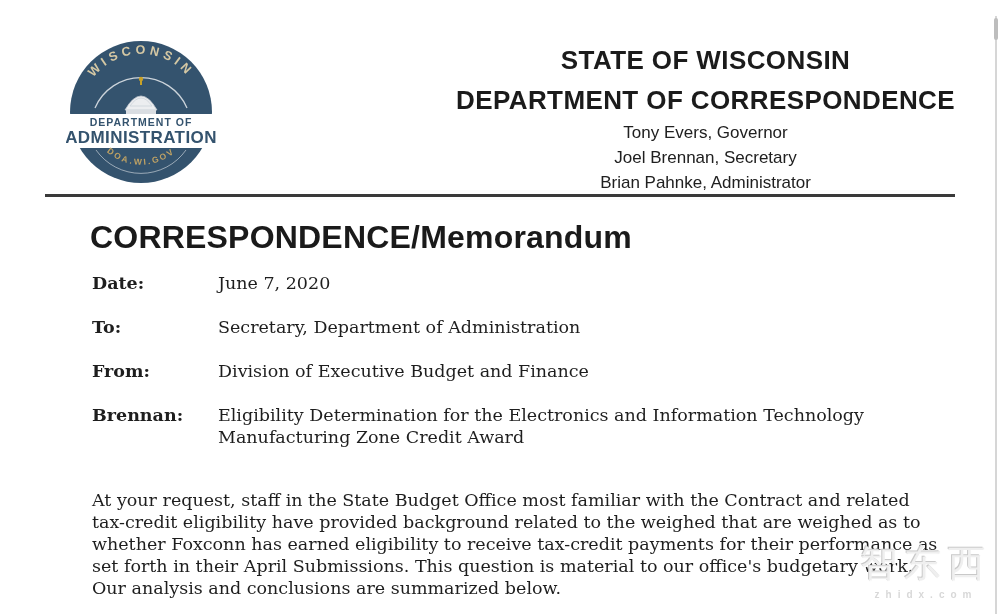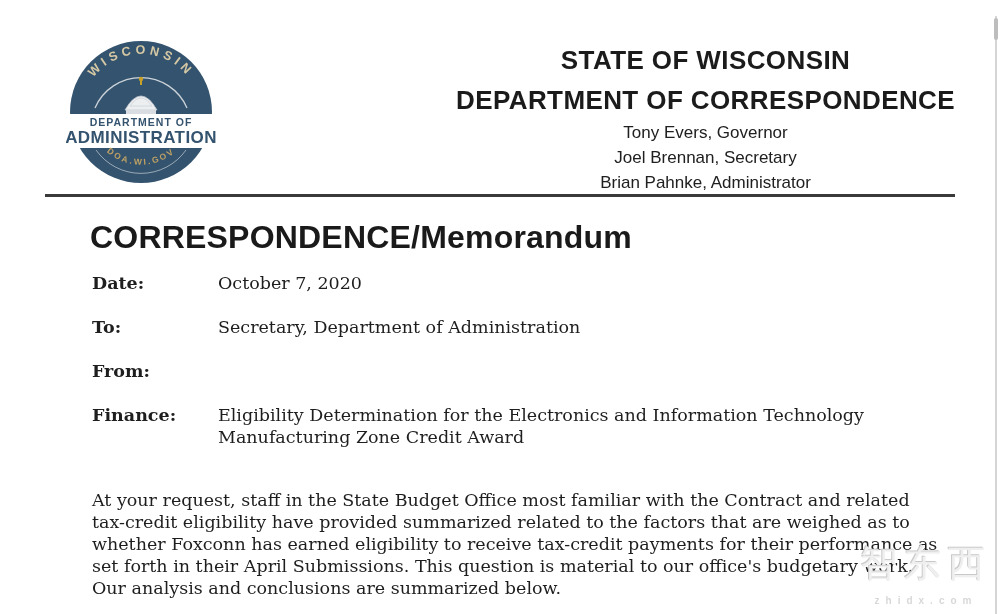--- a/index.html
+++ b/index.html
@@ -67,21 +67,21 @@
     position:absolute; right:8px; top:543px;
     text-align:center; z-index:5; pointer-events:none;
   }
   .watermark .wm-glyphs {
     font-size:37px; font-weight:400; letter-spacing:7px;
     color:#efefef;
     text-shadow:-1px -1px 0 #c9c9c9, 1px 1px 0 #ffffff, 0 0 1px #cfcfcf;
     line-height:42px;
   }
   .watermark .wm-domain {
-    margin-top:10px;
+    margin-top:4px;
     font-size:10px; letter-spacing:6px; font-weight:700;
     color:#d8d8d8; text-shadow:1px 1px 0 #ffffff;
   }
 
   
   .edge-track {
     position:absolute; right:3px; top:16px; bottom:0;
     width:2px; background:#d6d6d6;
   }
   .edge-thumb {
@@ -134,44 +134,47 @@
 </div>
 
 <div class="rule"></div>
 
 <div class="memo-title">CORRESPONDENCE/Memorandum</div>
 
 <div class="fields">
   <div class="field-row">
     <div class="field-label">Date:</div>
     <div class="field-value">
-        <div>October 7, 2020</div>
+        <div>June 7, 2020</div>
       </div>
   </div>
   <div class="field-row">
     <div class="field-label">To:</div>
     <div class="field-value">
       <div>Secretary, Department of Administration</div>
     </div>
   </div>
   <div class="field-row">
     <div class="field-label">From:</div>
+    <div class="field-value">
+        <div>Division of Executive Budget and Finance</div>
+      </div>
   </div>
   <div class="field-row">
-    <div class="field-label">Finance:</div>
+    <div class="field-label">Brennan:</div>
     <div class="field-value">
       <div>Eligibility Determination for the Electronics and Information Technology</div>
       <div>Manufacturing Zone Credit Award</div>
     </div>
   </div>
 </div>
 
 <div class="body-text">
   <div>At your request, staff in the State Budget Office most familiar with the Contract and related</div>
-  <div>tax-credit eligibility have provided summarized related to the factors that are weighed as to</div>
+  <div>tax-credit eligibility have provided background related to the weighed that are weighed as to</div>
   <div>whether Foxconn has earned eligibility to receive tax-credit payments for their performance as</div>
   <div>set forth in their April Submissions. This question is material to our office's budgetary work.</div>
   <div>Our analysis and conclusions are summarized below.</div>
 </div>
 
 <div class="watermark">
   <div class="wm-glyphs">智东西</div>
   <div class="wm-domain">zhidx.com</div>
 </div>
 

